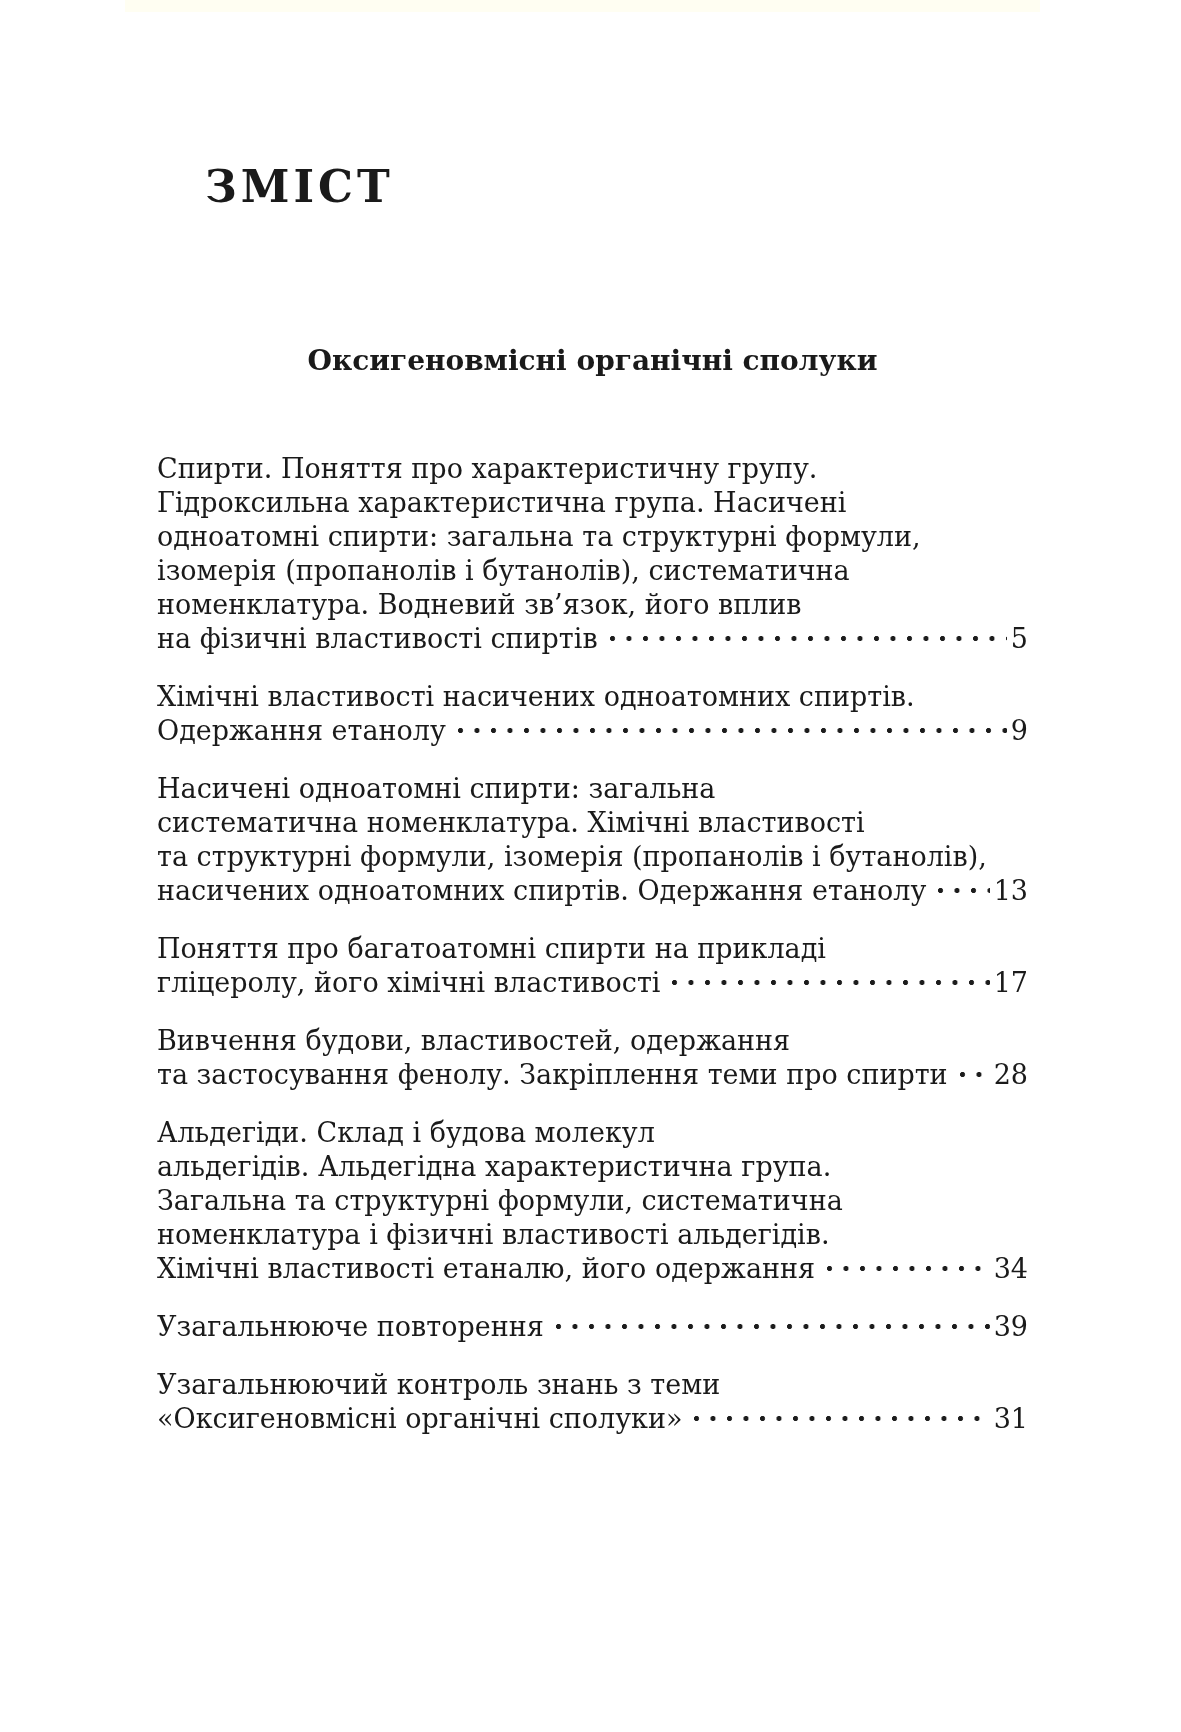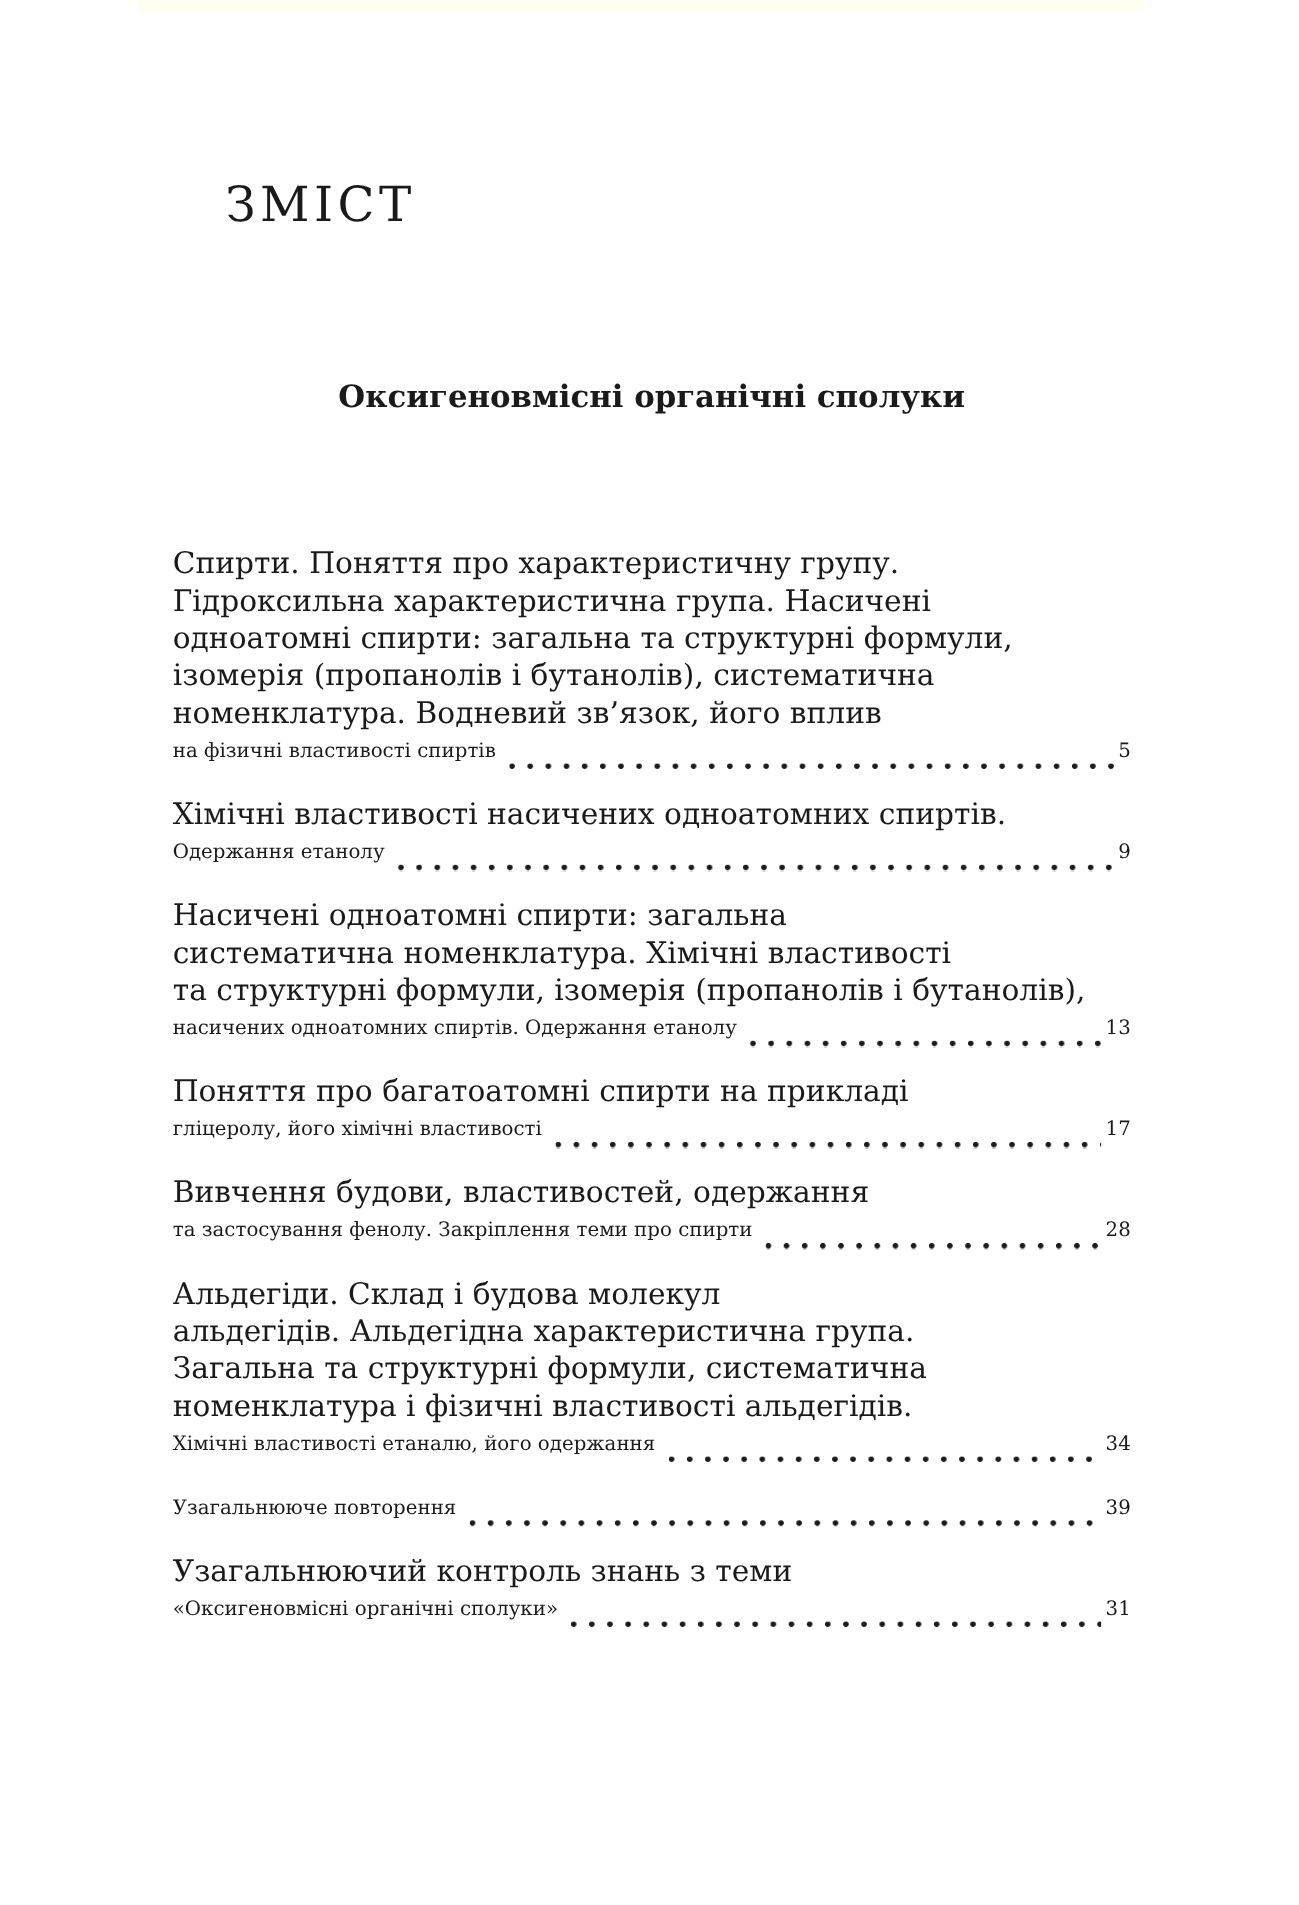--- a/index.html
+++ b/index.html
@@ -23,54 +23,53 @@
     width: 915px;
     height: 12px;
     background: var(--topbar, #fffef2);
   }
   .page-title {
     position: absolute;
     left: 205px;
     top: 163px;
     margin: 0;
     font-size: 44px;
-    font-weight: normal;
+    font-weight: bold;
     letter-spacing: 4px;
     line-height: 1.1;
   }
   .section-heading {
     position: absolute;
     left: 157px;
     right: 153px;
     top: 344px;
     margin: 0;
     font-size: 28px;
     font-weight: bold;
     text-align: center;
     line-height: 1.2;
   }
   .toc {
     position: absolute;
     left: 157px;
     right: 153px;
     top: 452px;
-    margin-top: 44px;
   }
   .toc-entry + .toc-entry {
     margin-top: 24px;
   }
   .toc-line {
     font-size: 27px;
     line-height: 34px;
     white-space: nowrap;
   }
   .toc-lastline {
     display: flex;
-    align-items: flex-end;
-    font-size: 18px;
+    align-items: center;
+    font-size: 27px;
     line-height: 34px;
   }
   .toc-lasttext {
     white-space: nowrap;
     flex: 0 0 auto;
   }
   .dots {
     flex: 1 1 auto;
     height: 6px;
     margin-left: 12px;

